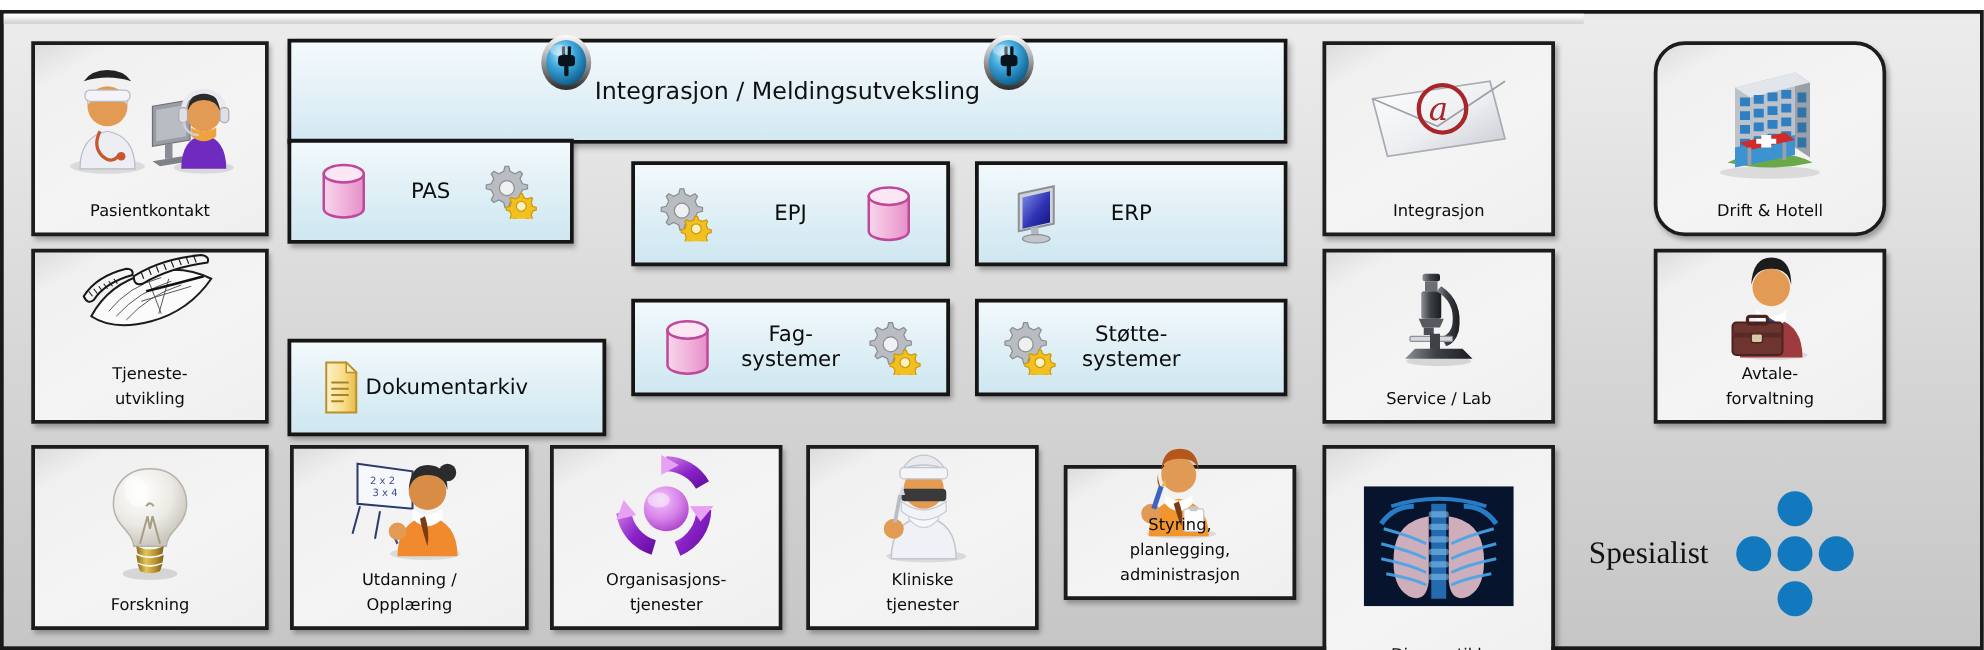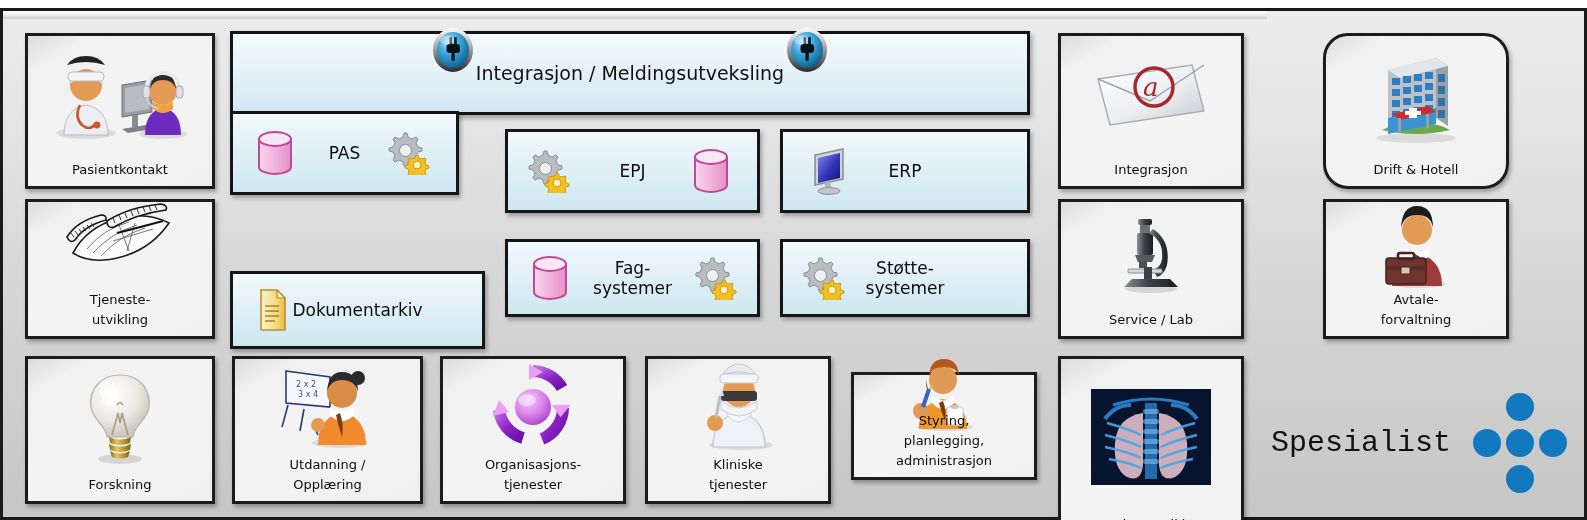--- a/index.html
+++ b/index.html
@@ -113,23 +113,23 @@
   }
   #integration .btxt { font-size: 19px; color: #111; }
 
   
   #spesialist {
     position: absolute;
     display: flex;
     align-items: center;
   }
   #spesialist .sp-label {
-    font-size: 30px;
+    font-size: 25px;
     color: #111;
-    font-family: Liberation Mono, monospace;
+    font-family: Liberation Serif, serif;
   }
   .dotgrid {
     position: relative;
     width: 94px;
     height: 100px;
     margin-left: 22px;
   }
   .dot {
     position: absolute;
     width: 28px;

